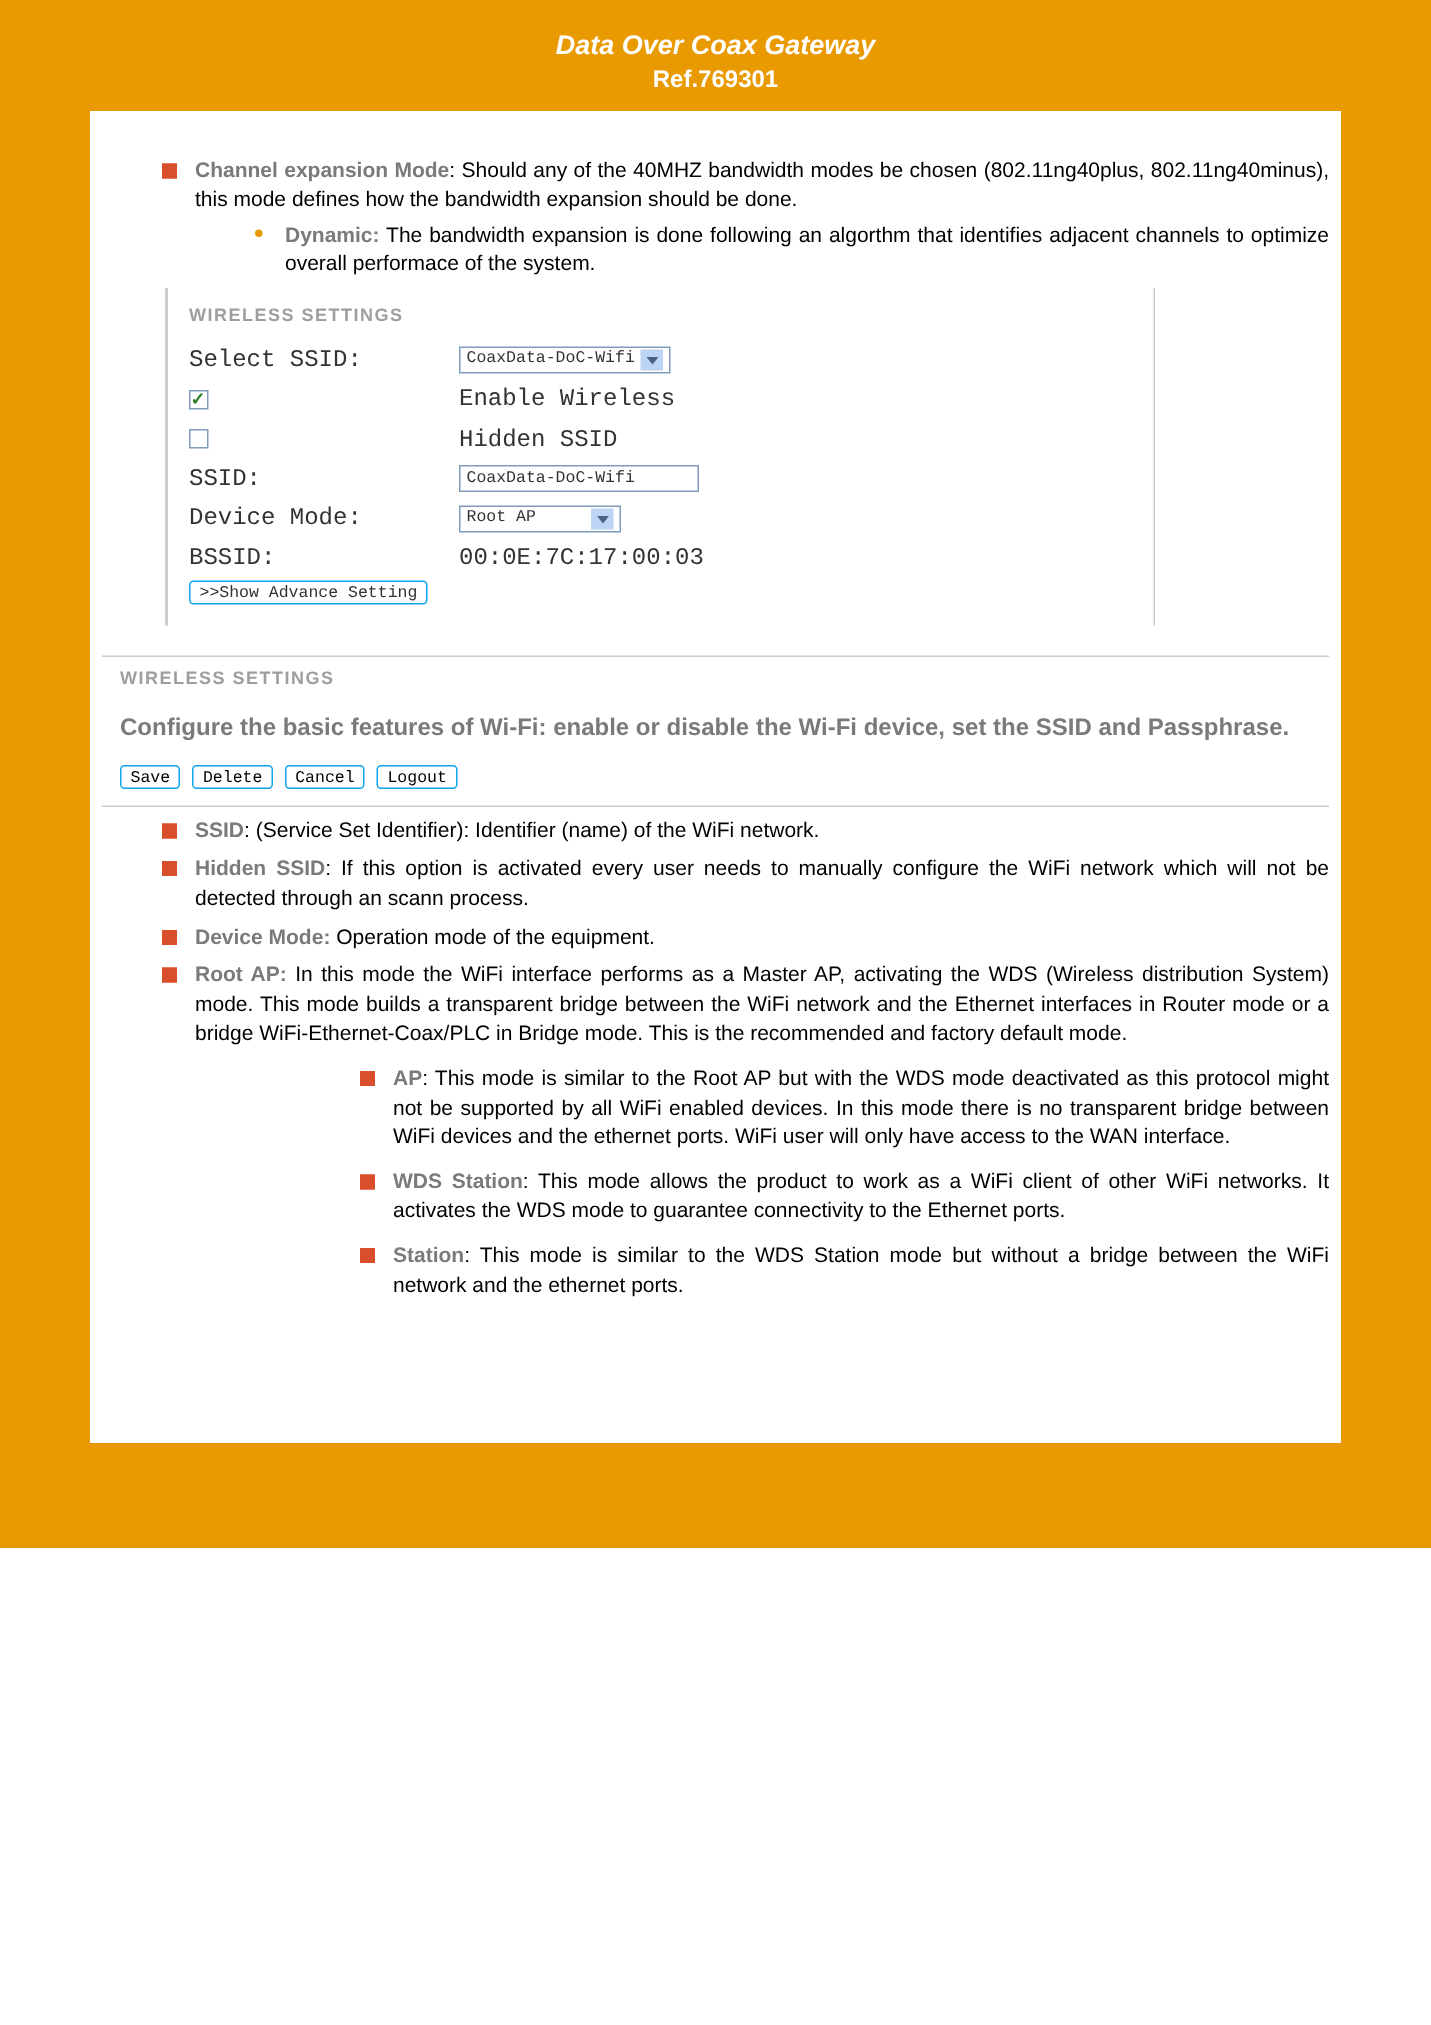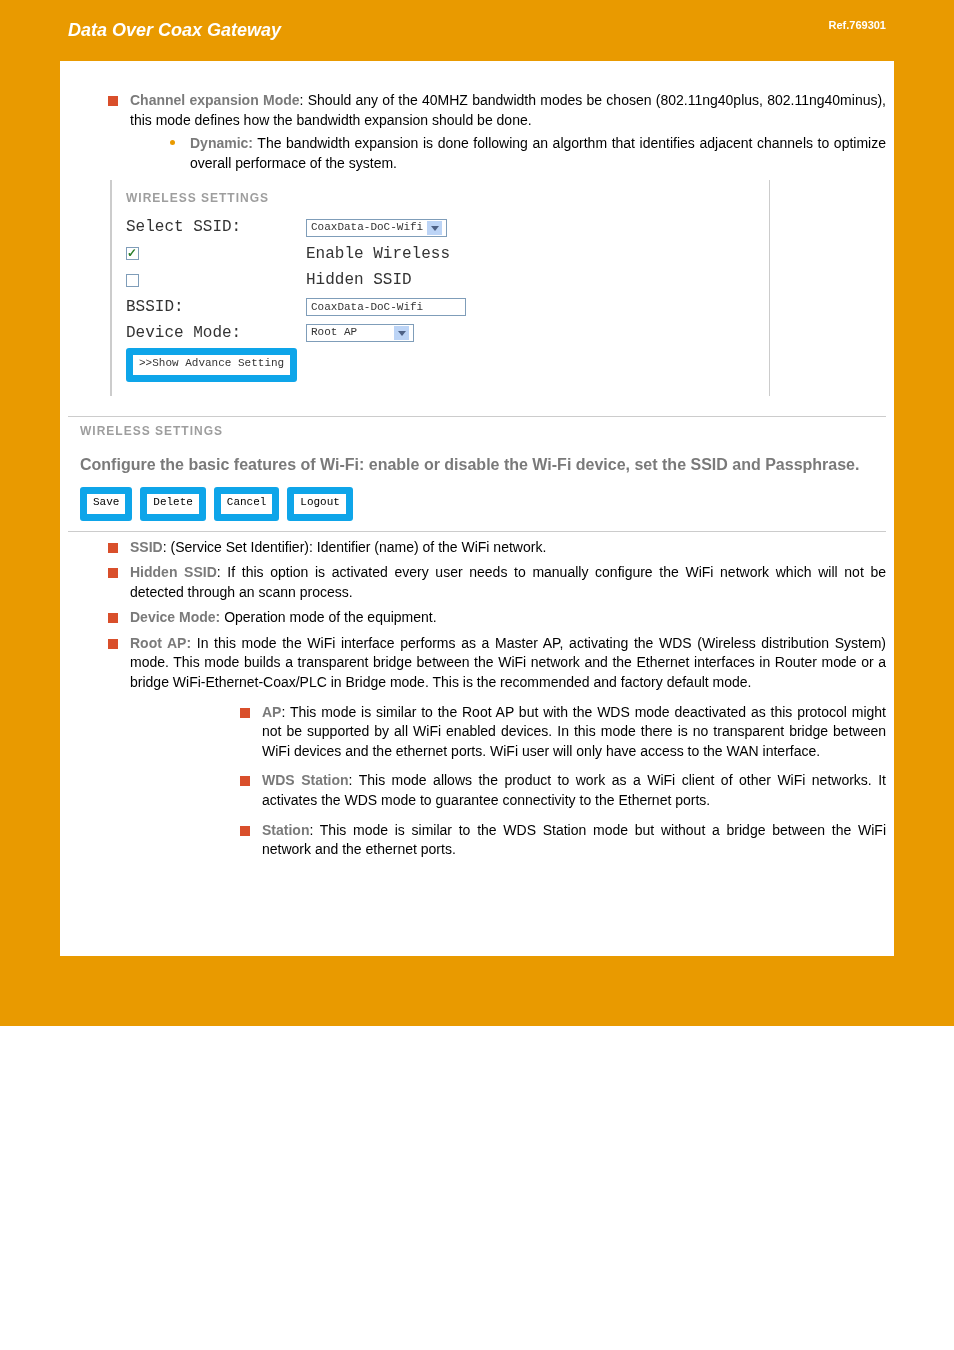--- a/index.html
+++ b/index.html
@@ -11,26 +11,27 @@
     color: #000;
     font-size: 14px;
     line-height: 1.4;
   }
   .page-wrap { background: #E99A00; padding-bottom: 70px; }
   .top-bar {
     background: #E99A00;
     color: #fff;
     display: flex;
     justify-content: space-between;
-    align-items: flex-start;
-    padding: 18px 68px 18px 68px;
-    font-weight: bold;
+    align-items: center;
+    padding: 18px 68px 8px 68px;
+    font-weight: bold;
+    flex-direction: column;
   }
   .top-left { font-size: 18px; font-style: italic; }
-  .top-right { font-size: 11px; }
+  .top-right { font-size: 16px; }
   .content-area {
     background: #fff;
     margin: 0 60px 0 60px;
     padding: 30px 8px 30px 8px;
     position: relative;
   }
   .orange-notch {
     position: absolute;
     right: -60px;
     top: 250px;
@@ -143,28 +144,28 @@
     border: 1px solid #7F9DB9;
     background: #fff;
     padding: 0 4px;
     font-family: 'Courier New', monospace;
     font-size: 11px;
     height: 18px;
     line-height: 16px;
     width: 160px;
   }
   .faux-button {
-    border: 7px solid #0ea5e9;
+    border: 1px solid #0ea5e9;
     border-radius: 3px;
     background: #fff;
     padding: 1px 6px;
     font-family: 'Courier New', monospace;
     font-size: 11px;
     display: inline-block;
-    height: 34px;
+    height: 16px;
     line-height: 14px;
   }
   .checkbox-box {
     display: inline-block;
     width: 13px;
     height: 13px;
     border: 1px solid #7F9DB9;
     background: #fff;
     position: relative;
     margin-right: 4px;
@@ -241,33 +242,37 @@
           </div>
         <div class="inset-right mono">Enable Wireless</div>
       </div>
       <div class="inset-row">
         <div class="inset-left">
             <span class="checkbox-box"></span>
           </div>
         <div class="inset-right mono">Hidden SSID</div>
       </div>
       <div class="inset-row">
-        <div class="inset-left mono">BSSID:</div>
+        <div class="inset-left mono">SSID:</div>
         <div class="inset-right">
             <span class="faux-input">CoaxData-DoC-Wifi</span>
           </div>
       </div>
       <div class="inset-row">
         <div class="inset-left mono">Device Mode:</div>
         <div class="inset-right">
           <span class="faux-select" style="width:108px; justify-content:space-between;">
             <span>Root AP</span>
             <span class="arrow"></span>
           </span>
         </div>
+      </div>
+      <div class="inset-row">
+        <div class="inset-left mono">BSSID:</div>
+        <div class="inset-right mono">00:0E:7C:17:00:03</div>
       </div>
       <div class="inset-row">
         <span class="faux-button">&gt;&gt;Show Advance Setting</span>
       </div>
     </div>
 
 
 
     <div class="settings-wide">
       <div class="settings-wide-title">WIRELESS SETTINGS</div>

